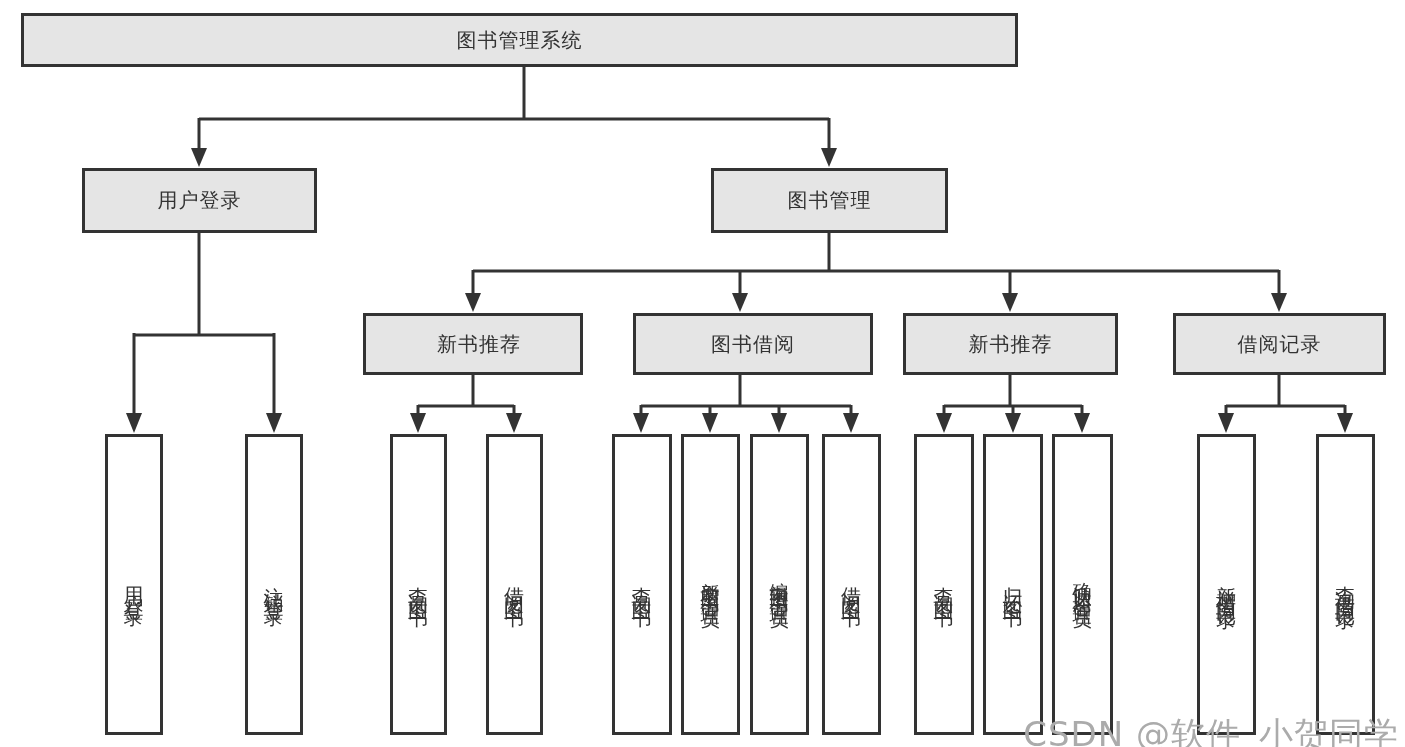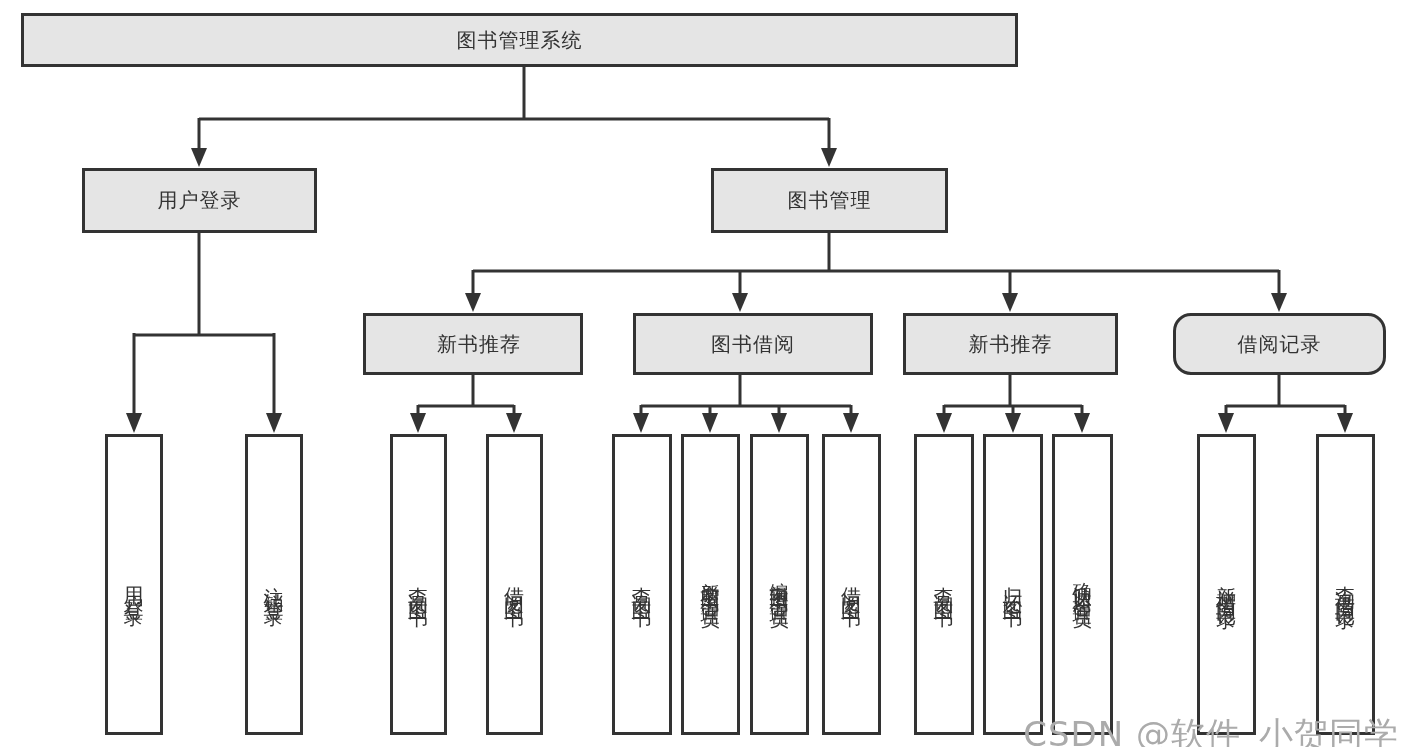--- a/index.html
+++ b/index.html
@@ -101,21 +101,21 @@
   </svg>
 
   <div class="box" style="left:21px;top:13px;width:997px;height:54px;">图书管理系统</div>
 
   <div class="box" style="left:82px;top:168px;width:235px;height:65px;">用户登录</div>
   <div class="box" style="left:711px;top:168px;width:237px;height:65px;">图书管理</div>
 
   <div class="box" style="left:363px;top:313px;width:220px;height:62px;padding-left:12px;">新书推荐</div>
   <div class="box" style="left:633px;top:313px;width:240px;height:62px;">图书借阅</div>
   <div class="box" style="left:903px;top:313px;width:215px;height:62px;">新书推荐</div>
-  <div class="box" style="left:1173px;top:313px;width:213px;height:62px;border-radius:18px;">借阅记录</div>
+  <div class="box" style="left:1173px;top:313px;width:213px;height:62px;">借阅记录</div>
 
   <div class="vbox" style="left:105px;top:434px;width:58px;height:301px;">
     <span>用户登录</span>
   </div>
   <div class="vbox" style="left:245px;top:434px;width:58px;height:301px;">
     <span>注销登录</span>
   </div>
 
   <div class="vbox" style="left:390px;top:434px;width:57px;height:301px;">
     <span>查询图书</span>

